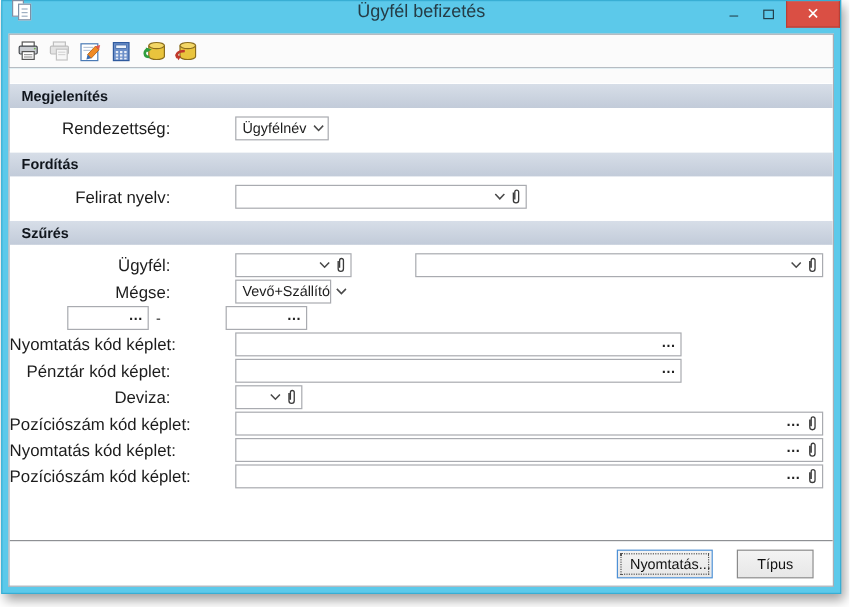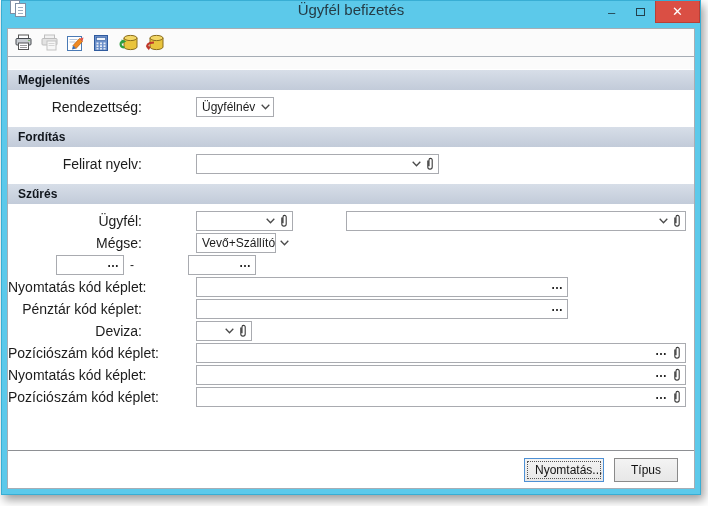--- a/index.html
+++ b/index.html
@@ -30,21 +30,21 @@
   .lbl{width:140px;text-align:right;padding-right:6px;font-size:14px;color:#1c1c1c;white-space:nowrap;}
   .field{height:20px;border:1px solid #a9abb0;background:#fff;display:flex;align-items:center;padding:0 3px;font-size:12px;margin-left:48px;}
   .field input{border:none;outline:none;flex:1;min-width:0;height:16px;font-size:12px;font-family:inherit;background:transparent;padding:0 1px;}
   .adorn{display:flex;align-items:center;gap:4px;margin-left:auto;padding-left:3px;}
   .dots{font-weight:bold;font-size:12px;letter-spacing:1px;color:#222;line-height:10px;transform:translateY(-2px);}
   .val{padding:0 2px;white-space:nowrap;}
   .dash{margin:0 6px;font-size:12px;}
   .grow{flex:1;margin-right:8px;}
   
   .footer-sep{border-top:1px solid #8e9094;margin-top:auto;}
-  .footer{height:37px;display:flex;align-items:center;justify-content:flex-end;gap:10px;padding-right:16px;}
+  .footer{height:37px;display:flex;align-items:center;justify-content:flex-end;gap:20px;padding-right:16px;}
   .btn{height:24px;background:linear-gradient(#f3f3f3,#e7e7e7);border:1px solid #8a8a8a;font-size:12px;font-family:inherit;padding:0 10px;color:#111;}
   .btn.primary{border:1px solid #4d90d5;outline:1px dotted #555;outline-offset:-4px;}
   .btn.print{width:80px;}
   .btn.cancel{width:64px;}
   svg{display:block;}
 </style>
 </head>
 <body>
 
 <div class="stage">

